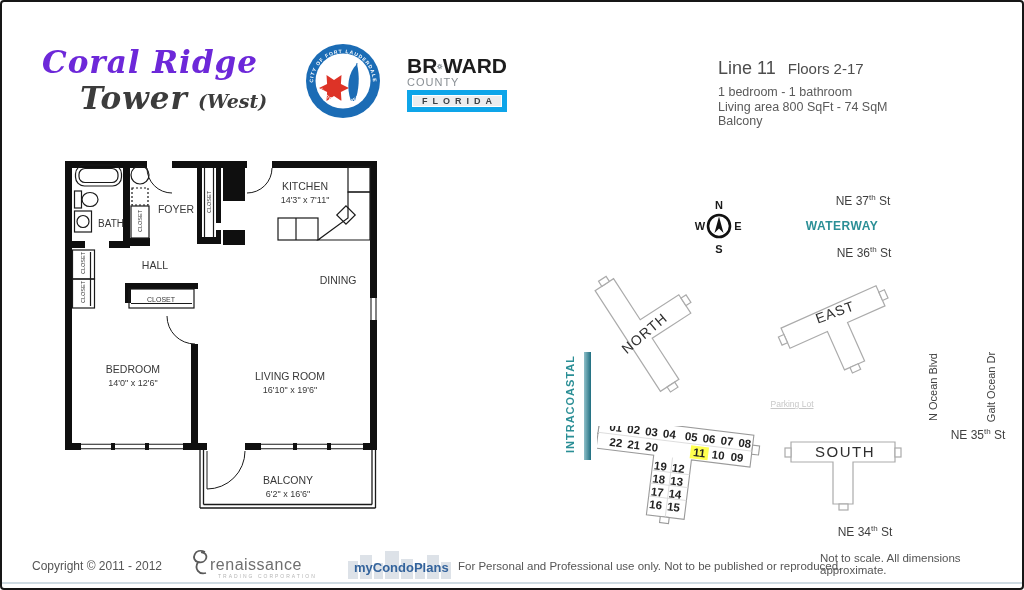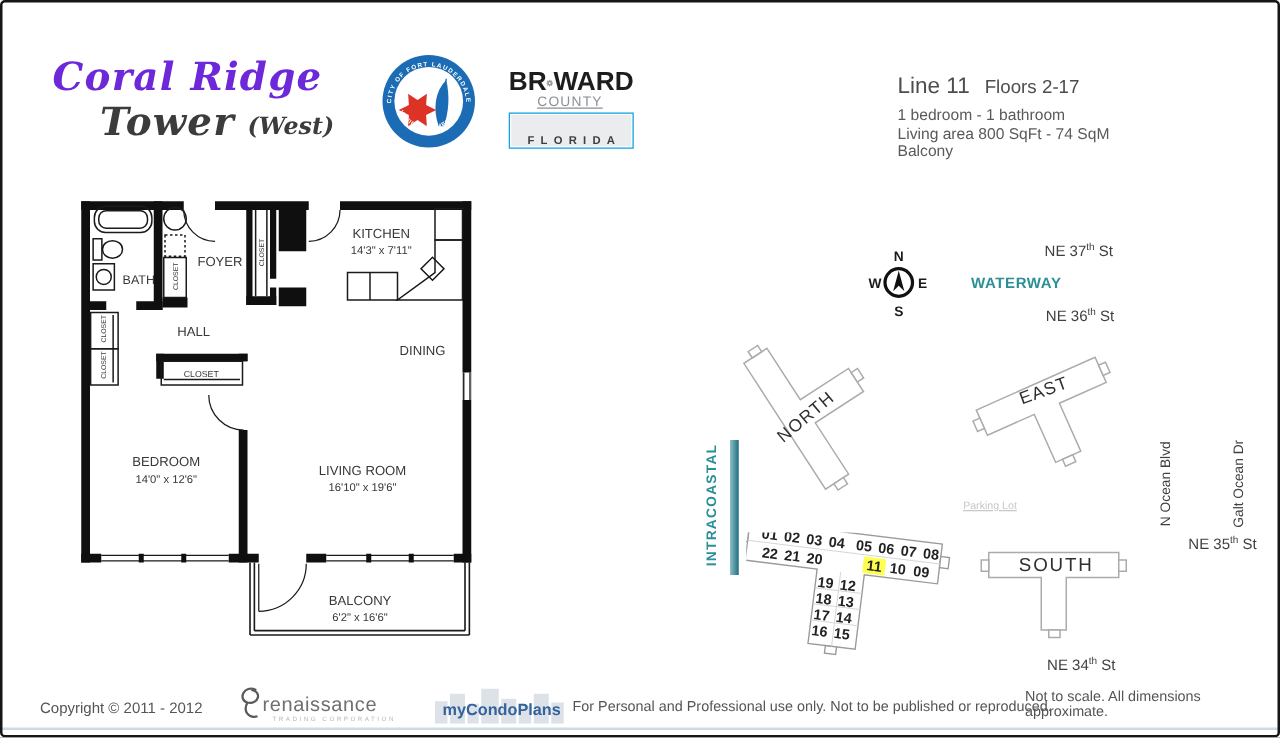--- a/index.html
+++ b/index.html
@@ -6,23 +6,23 @@
   .page{position:relative;width:1024px;height:590px;background:#fff;overflow:hidden;
         font-family:"Liberation Sans",sans-serif;color:#333;margin:0 auto;}
   .frame{position:absolute;inset:0;border:2px solid #161616;border-radius:4px;pointer-events:none;z-index:50;}
   .abs{position:absolute;}
   
   .title-l1{left:42px;top:44px;font:italic bold 31px "DejaVu Serif",serif;color:#6d28d9;letter-spacing:1px;}
   .title-l2{left:80px;top:80px;font:italic bold 31px "DejaVu Serif",serif;color:#3c3c3c;letter-spacing:1px;}
   .title-l3{left:198px;top:90px;font:italic bold 19px "DejaVu Serif",serif;color:#3c3c3c;}
   .broward{left:407px;top:54px;width:100px;}
   .broward .row1{display:flex;align-items:center;font-weight:bold;font-size:21px;color:#1d1d1d;letter-spacing:0;}
-  .broward .row2{text-align:center;font-size:11px;color:#8a9095;letter-spacing:1px;margin-top:-2px;padding-right:2px;text-decoration:underline;}
-  .broward .row3{margin-top:2px;border:1px solid #0ea5e9;background:#ebecee;box-shadow:inset 0 0 0 1px #fff;
-                 text-align:center;font-size:9px;font-weight:bold;color:#3a3f44;letter-spacing:5px;padding:16px 0 1px 5px;}
+  .broward .row2{text-align:left;font-size:11px;color:#8a9095;letter-spacing:1px;margin-top:-2px;padding-right:2px;}
+  .broward .row3{margin-top:2px;border:5px solid #0ea5e9;background:#ebecee;box-shadow:inset 0 0 0 1px #fff;
+                 text-align:center;font-size:9px;font-weight:bold;color:#3a3f44;letter-spacing:5px;padding:1px 0 1px 5px;}
   .unitinfo{left:718px;top:58px;color:#4d4d4d;}
   .unitinfo .big{font-size:18px;}
   .unitinfo .floors{font-size:15px;margin-left:12px;}
   .unitinfo .sub{font-size:12.5px;color:#5a5a5a;line-height:14.5px;margin-top:6px;}
   
   .street{font-size:12px;color:#3f3f3f;text-align:center;}
   .street sup{font-size:8px;}
   .vtext{transform:rotate(-90deg);transform-origin:center;text-align:center;font-size:11px;color:#3f3f3f;}
   .teal{color:#2b8f96;}
   .waterway{font-size:12px;font-weight:600;letter-spacing:.5px;text-align:center;}
@@ -222,21 +222,21 @@
       <text x="8" y="34">W</text>
       <text x="46" y="34">E</text>
       <text x="27" y="57">S</text>
     </g>
   </svg>
 
   <div class="abs street" style="left:803px;top:193px;width:120px;"><span>NE 37</span><sup>th</sup><span> St</span></div>
   <div class="abs street" style="left:804px;top:245px;width:120px;"><span>NE 36</span><sup>th</sup><span> St</span></div>
   <div class="abs street" style="left:918px;top:427px;width:120px;"><span>NE 35</span><sup>th</sup><span> St</span></div>
   <div class="abs street" style="left:805px;top:524px;width:120px;"><span>NE 34</span><sup>th</sup><span> St</span></div>
-  <div class="abs waterway teal" style="left:763px;top:219px;width:100px;">WATERWAY</div>
+  <div class="abs waterway teal" style="left:792px;top:219px;width:100px;">WATERWAY</div>
   <div class="abs vtext" style="left:888px;top:381px;width:90px;">N Ocean Blvd</div>
   <div class="abs vtext" style="left:946px;top:381px;width:90px;">Galt Ocean Dr</div>
   <div class="abs vtext teal intracoastal-label" style="left:515px;top:398px;">INTRACOASTAL</div>
   <div class="abs intracoastal-bar" style="left:584px;top:352px;"></div>
   <div class="abs parking" style="left:762px;top:399px;text-decoration:underline;">Parking Lot</div>
 
   <svg class="abs" style="left:565px;top:262px;" width="150" height="150" viewBox="0 0 150 150">
     <g transform="translate(12,38) rotate(57 60 35)" fill="#ffffff" stroke="#ababab" stroke-width="1.2">
       <path d="M0,24 H49 V-22 H71 V24 H120 V46 H0 Z"></path>
       <rect x="-6" y="29" width="6" height="9"></rect>

